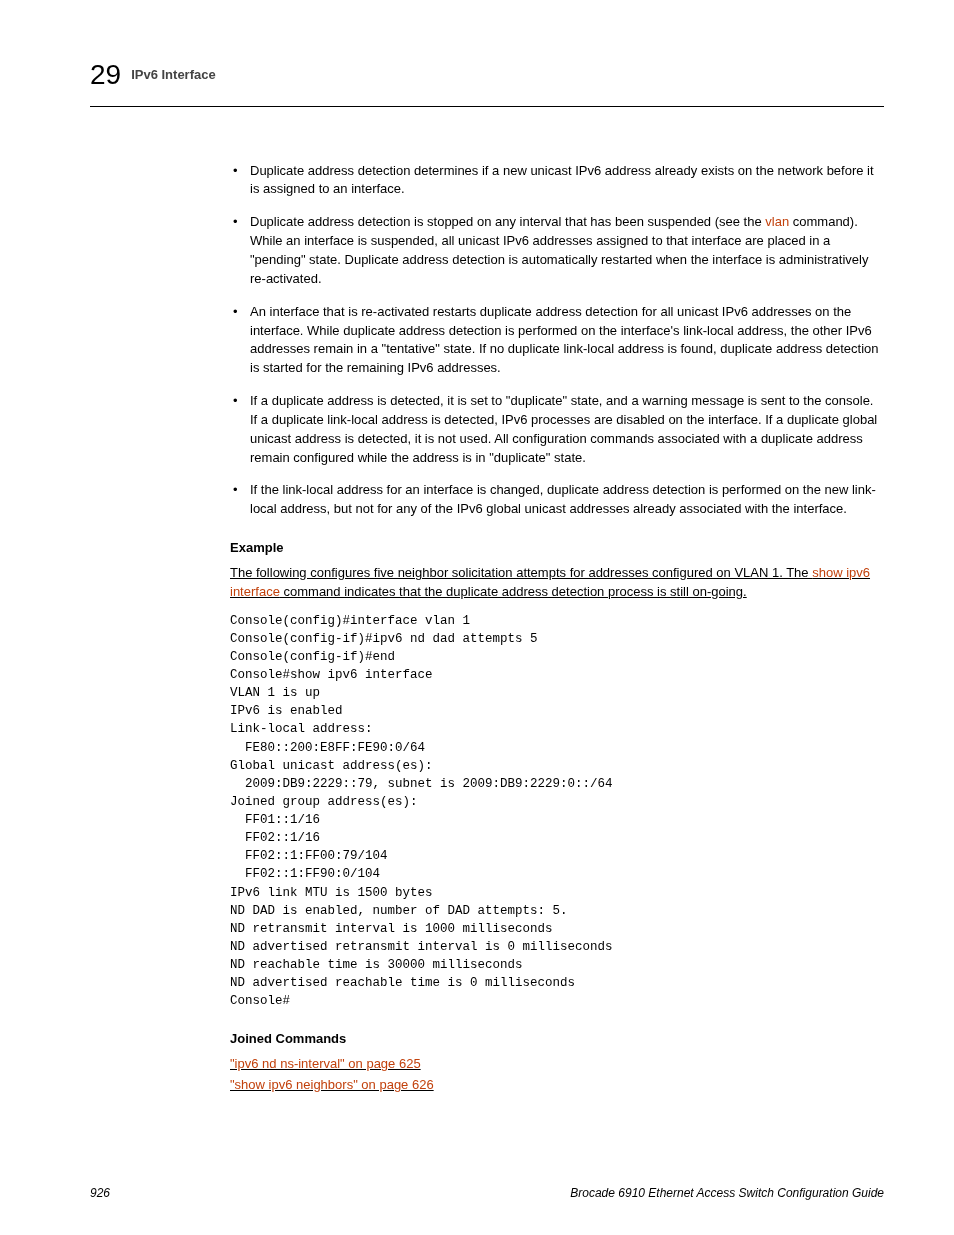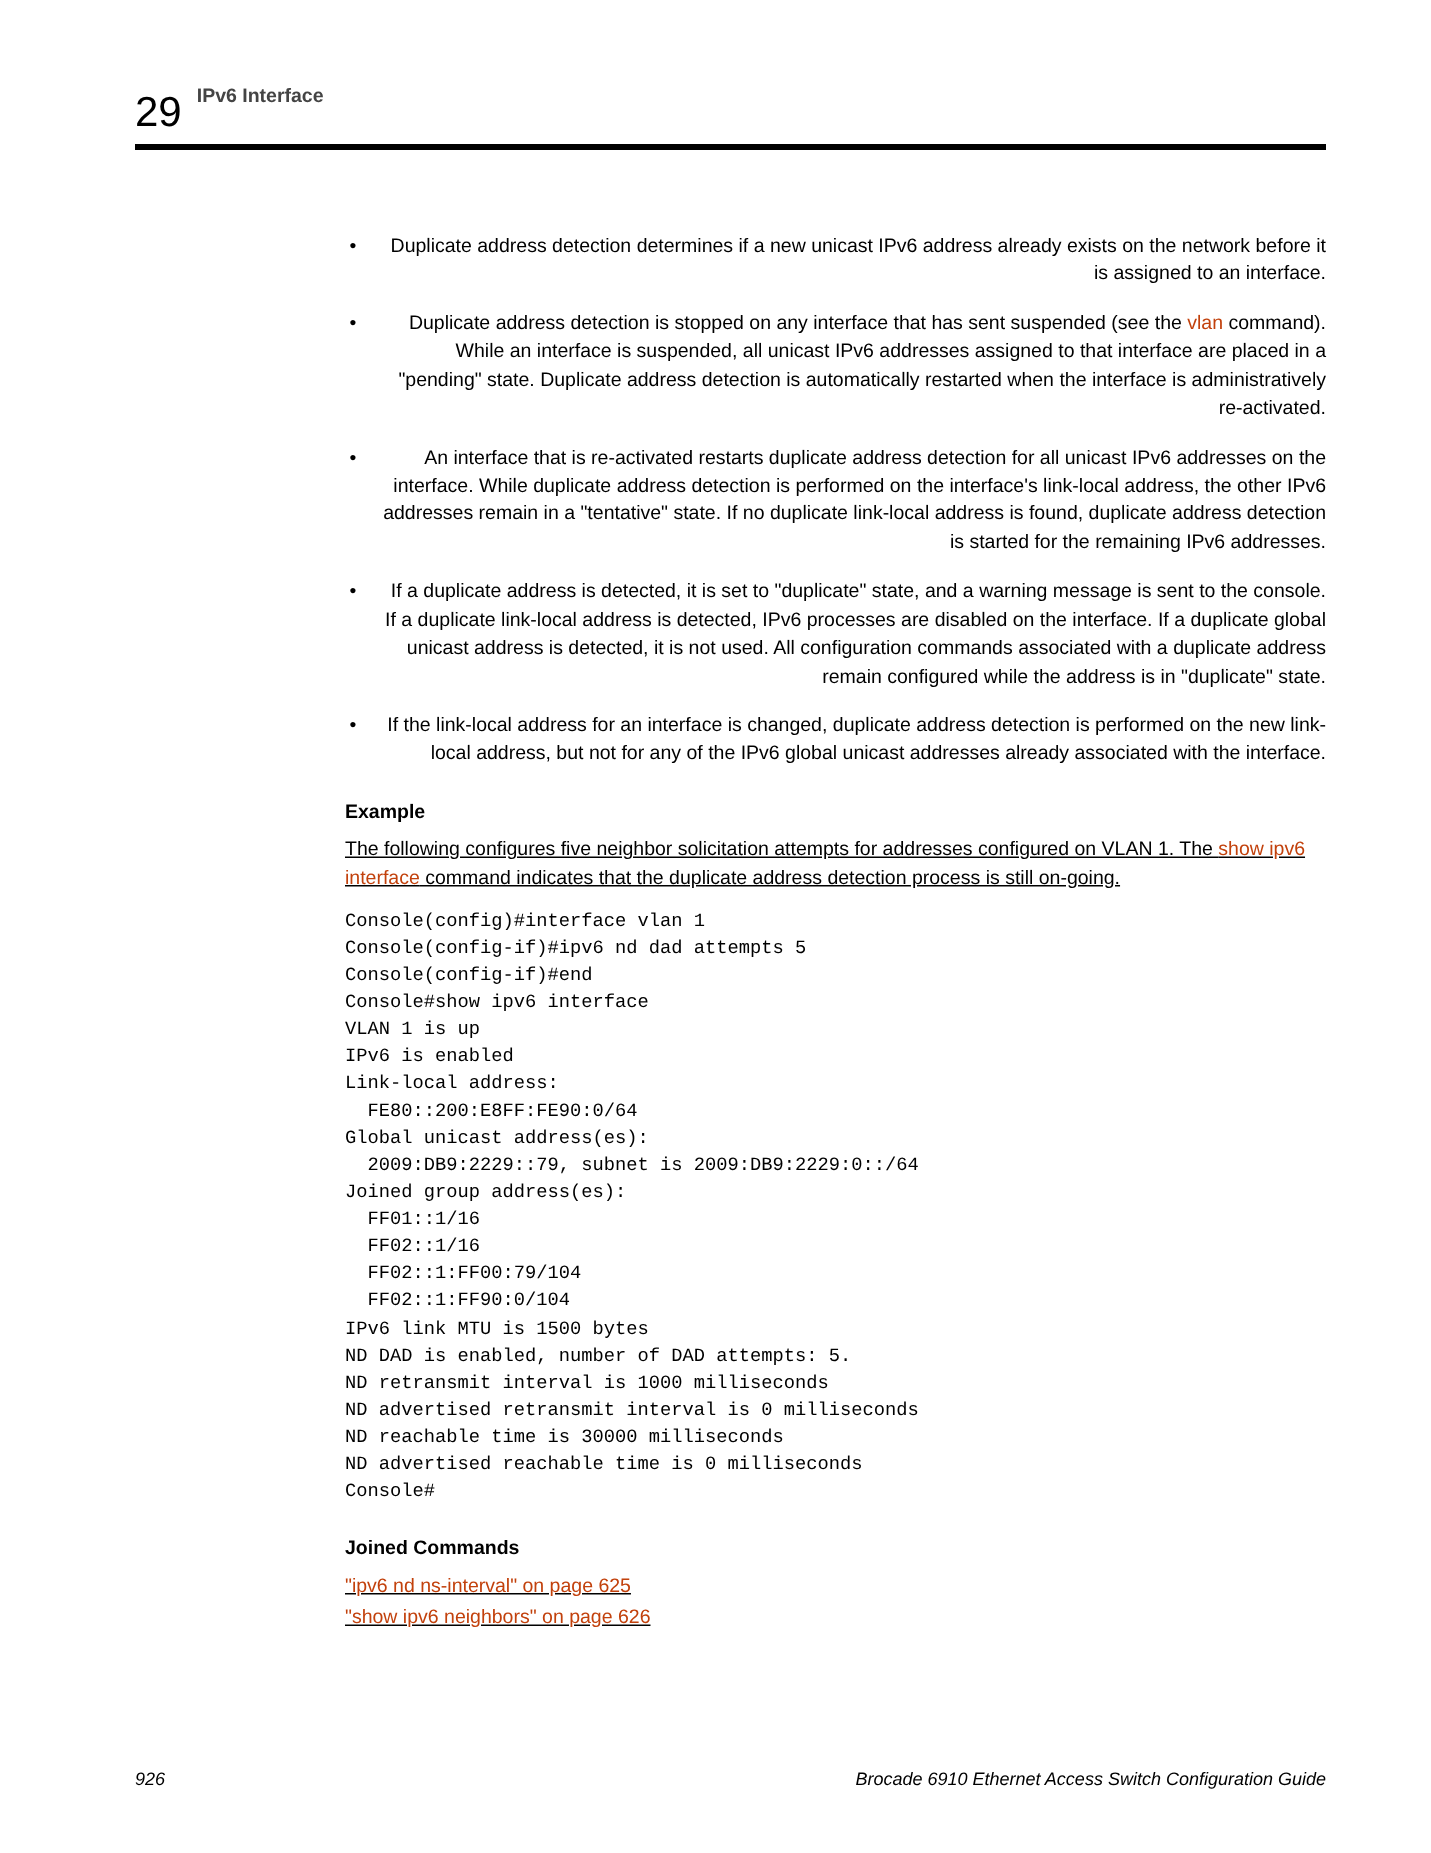--- a/index.html
+++ b/index.html
@@ -9,25 +9,25 @@
       color: #000;
       margin: 0;
       padding: 0;
       background: #fff;
       width: 954px;
     }
     .page {
       padding: 55px 70px 60px 90px;
     }
     .header {
-      border-bottom: 4px solid #000000;
-      padding-bottom: 0;
+      border-bottom: 1px solid #000000;
+      padding-bottom: 10px;
       margin-bottom: 55px;
       display: flex;
-      align-items: flex-start;
+      align-items: center;
     }
     .chapter-num {
       font-size: 28px;
       font-weight: normal;
       margin-right: 10px;
     }
     .section-title {
       font-size: 13px;
       color: #444;
       font-weight: bold;
@@ -37,21 +37,20 @@
     }
     ul.bullets {
       list-style: none;
       padding: 0;
       margin: 0 0 20px 0;
     }
     ul.bullets li {
       position: relative;
       padding-left: 20px;
       margin-bottom: 14px;
-      text-align: right;
     }
     ul.bullets li::before {
       content: "•";
       position: absolute;
       left: 3px;
       top: 0;
       font-size: 13px;
     }
     .heading {
       font-weight: bold;
@@ -96,21 +95,21 @@
     <span class="section-title">IPv6 Interface</span>
   </div>
 
   <div class="content">
 
     <ul class="bullets">
       <li>
         <span>Duplicate address detection determines if a new unicast IPv6 address already exists on the network before it is assigned to an interface.</span>
       </li>
       <li>
-        <span>Duplicate address detection is stopped on any interface that has sent suspended (see the </span><span class="link">vlan</span><span> command). While an interface is suspended, all unicast IPv6 addresses assigned to that interface are placed in a "pending" state. Duplicate address detection is automatically restarted when the interface is administratively re-activated.</span>
+        <span>Duplicate address detection is stopped on any interval that has been suspended (see the </span><span class="link">vlan</span><span> command). While an interface is suspended, all unicast IPv6 addresses assigned to that interface are placed in a "pending" state. Duplicate address detection is automatically restarted when the interface is administratively re-activated.</span>
       </li>
       <li>
         <span>An interface that is re-activated restarts duplicate address detection for all unicast IPv6 addresses on the interface. While duplicate address detection is performed on the interface's link-local address, the other IPv6 addresses remain in a "tentative" state. If no duplicate link-local address is found, duplicate address detection is started for the remaining IPv6 addresses.</span>
       </li>
       <li>
         <span>If a duplicate address is detected, it is set to "duplicate" state, and a warning message is sent to the console. If a duplicate link-local address is detected, IPv6 processes are disabled on the interface. If a duplicate global unicast address is detected, it is not used. All configuration commands associated with a duplicate address remain configured while the address is in "duplicate" state.</span>
       </li>
       <li>
         <span>If the link-local address for an interface is changed, duplicate address detection is performed on the new link-local address, but not for any of the IPv6 global unicast addresses already associated with the interface.</span>
       </li>

